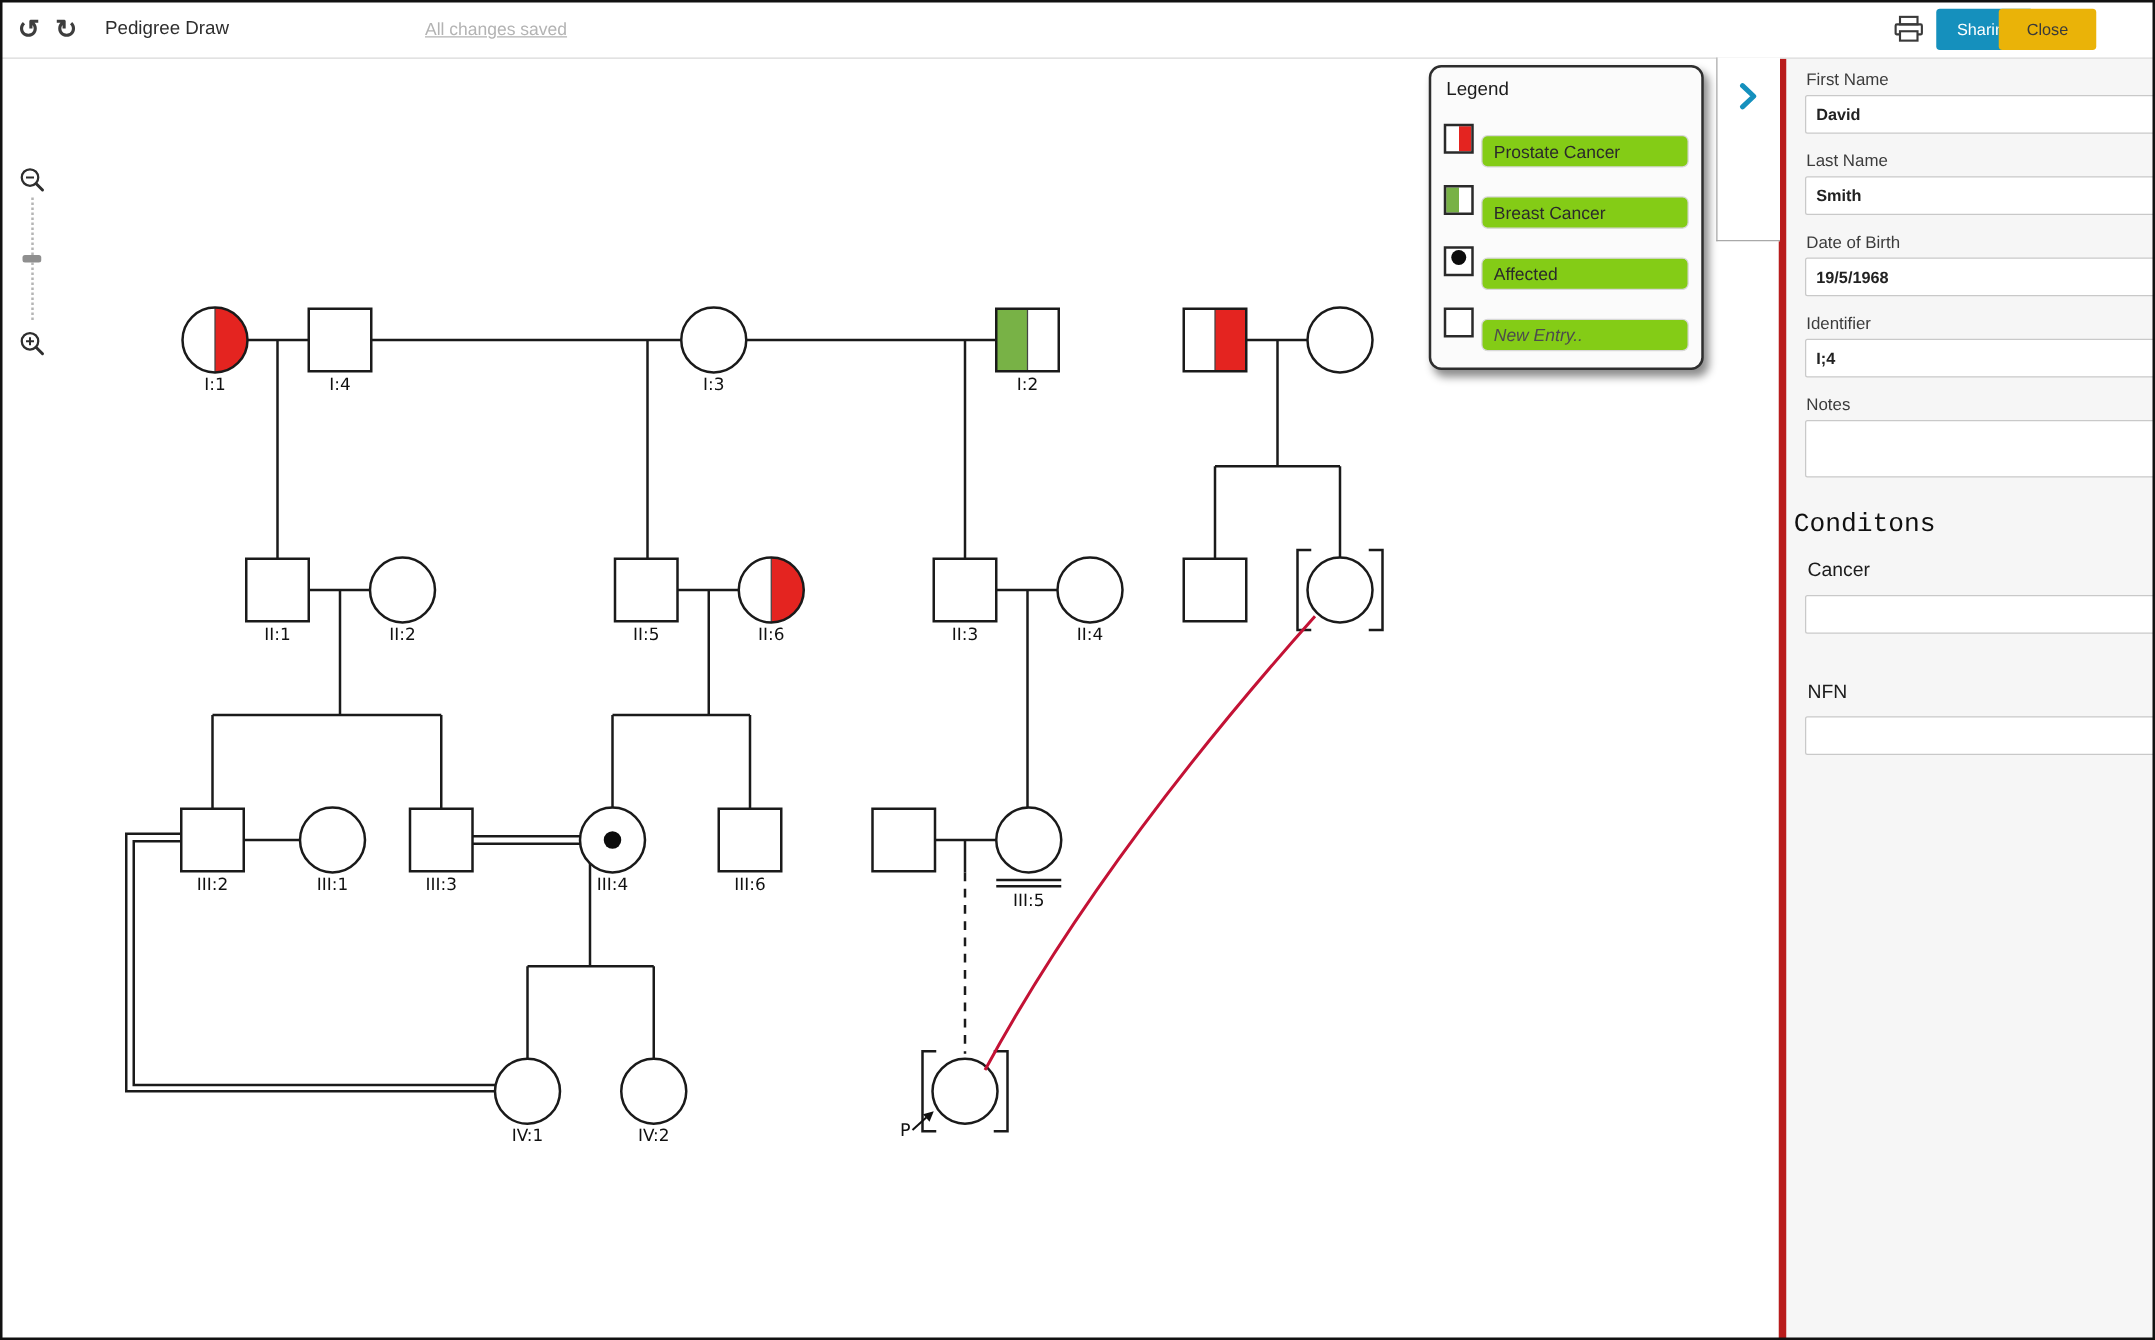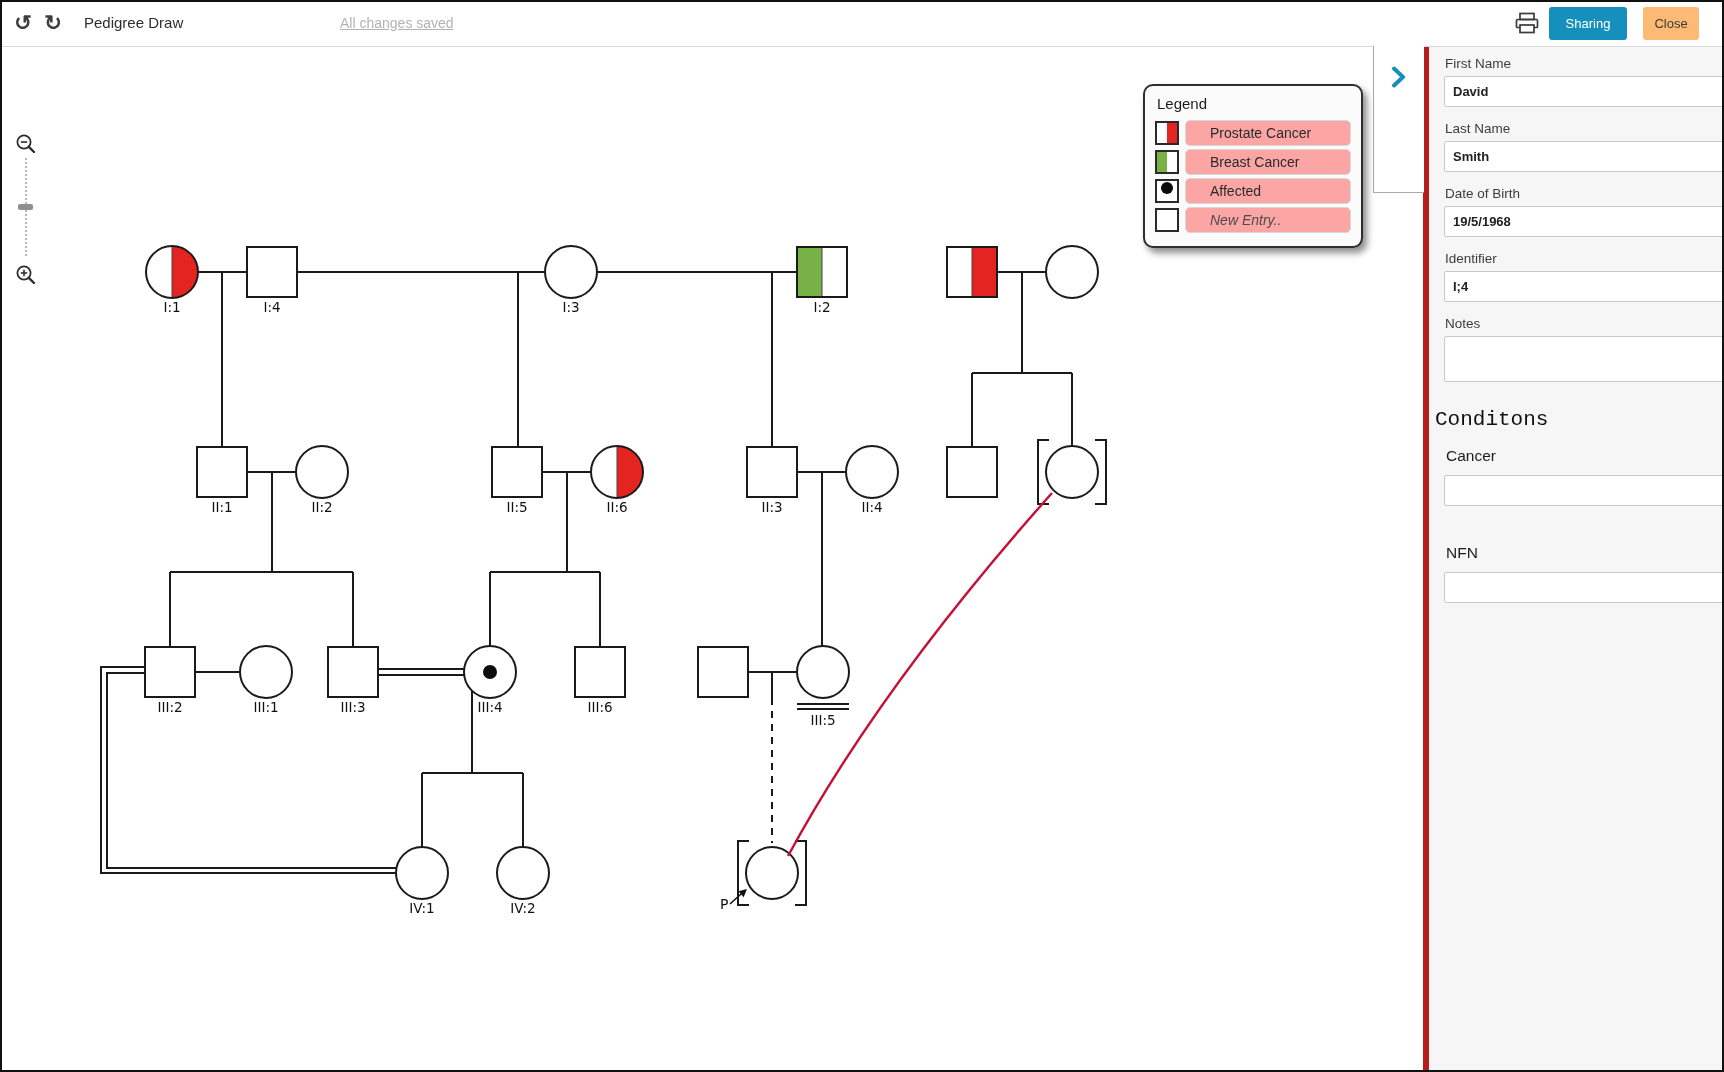--- a/index.html
+++ b/index.html
@@ -14,44 +14,44 @@
             justify-content:center;color:#3d3d3d;font-size:21px;font-weight:bold;cursor:pointer;}
   .undo{left:10px;} .redo{left:40px;}
   .app-title{position:absolute;left:84px;top:14px;font-size:15px;color:#2d2d2d;}
   .save-status{position:absolute;left:340px;top:15px;font-size:14px;color:#b3b3b3;
                text-decoration:underline;}
   .print-btn{position:absolute;left:1515px;top:12px;width:24px;height:22px;}
   .btn{position:absolute;top:7px;height:33px;border:none;border-radius:3px;font-size:13px;
        display:flex;align-items:center;justify-content:center;cursor:pointer;
        font-family:"Liberation Sans",sans-serif;}
   .btn-sharing{left:1549px;width:78px;color:#fff;}
-  .btn-close{left:1643px;width:56px;background:#fdba74;color:#3a3a3a;}
+  .btn-close{left:1599px;width:78px;background:#eab308;color:#3a3a3a;}
 
   
   .canvas{position:absolute;left:0;top:46px;width:1423px;height:1026px;background:#fff;}
   #pedigree-svg{position:absolute;left:0;top:0;}
   .zoom-track{position:absolute;left:25px;top:112px;height:98px;border-left:2px dotted #b5b5b5;}
   .zoom-handle{position:absolute;left:18px;top:158px;width:15px;height:6px;background:#8f8f8f;
                border-radius:2px;cursor:pointer;}
   .mag{position:absolute;width:22px;height:22px;cursor:pointer;}
   .mag-out{left:15px;top:87px;} .mag-in{left:15px;top:218px;}
 
   
-  .legend{position:absolute;left:1143px;top:84px;width:220px;background:#fbfbfb;
+  .legend{position:absolute;left:1143px;top:52px;width:220px;background:#fbfbfb;
           border:2px solid #2e2e2e;border-radius:10px;box-shadow:4px 5px 7px rgba(0,0,0,.45);
           padding:9px 10px 10px 10px;box-sizing:border-box;z-index:20;}
   .legend-title{font-size:15px;color:#1c1c1c;margin:0 0 8px 2px;}
   .legend-row{display:flex;align-items:center;margin-bottom:3px;}
   .swatch{width:24px;height:24px;border:2px solid #2a2a2a;box-sizing:border-box;background:#fff;
           margin-right:6px;position:relative;flex:none;cursor:pointer;}
   .swatch .dot{position:absolute;left:50%;top:1px;transform:translateX(-50%);width:12px;
                height:12px;border-radius:50%;background:#0c0c0c;}
   .legend-pill{flex:1;height:26px;line-height:24px;border:1px solid #d8d8d8;border-radius:5px;
-               background:#fca5a5;font-size:14px;color:#2a2a2a;padding:0 24px;box-sizing:border-box;
-               cursor:pointer;}
+               background:#84cc16;font-size:14px;color:#2a2a2a;padding:0 9px;box-sizing:border-box;
+               cursor:pointer;margin-top:20px;}
   .legend-pill.italic{font-style:italic;color:#4c4c4c;}
 
   
   .side-tab{position:absolute;left:1373px;top:46px;width:51px;height:147px;background:#fff;
             border-left:1px solid #a9a9a9;border-bottom:1px solid #a9a9a9;box-sizing:border-box;
             z-index:15;}
   .side-tab svg{display:block;margin:20px auto 0 auto;cursor:pointer;}
 
   
   .panel{position:absolute;left:1423px;top:46px;width:357px;height:1026px;background:#f6f6f6;

